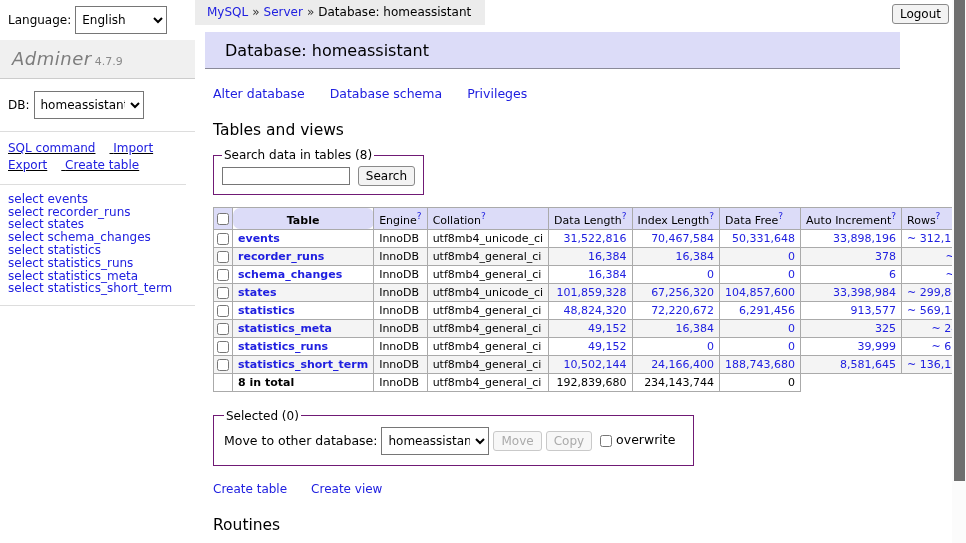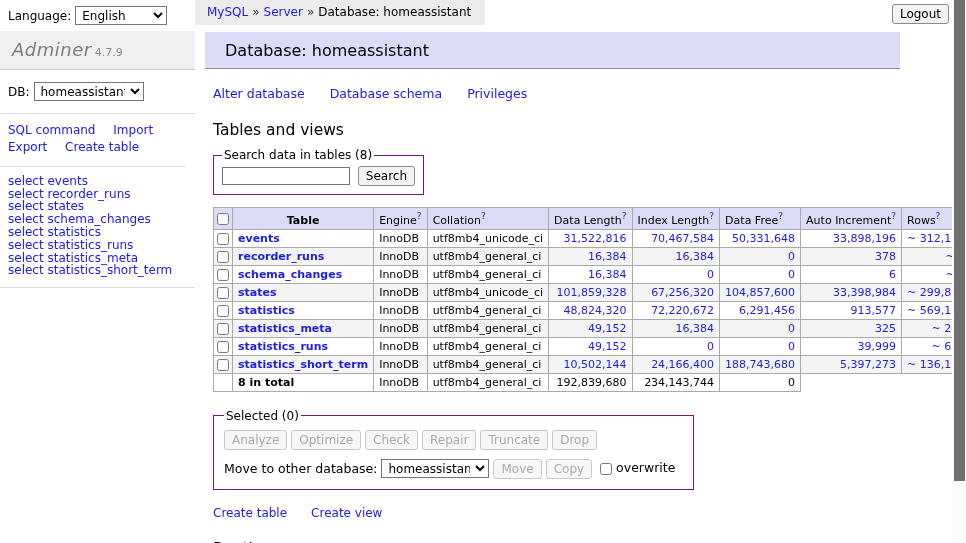--- a/index.html
+++ b/index.html
@@ -9,33 +9,33 @@
     font-size:12px; color:#000;
   }
   a { color:var(--c-link,#2020e0); text-decoration:none; cursor:pointer; }
 
   
   #sidebar { position:absolute; left:0; top:0; width:195px; }
   .lang-row { padding:6px 8px 4px 8px; }
   .lang-row label { margin-right:4px; }
   select {
     font-family:inherit; font-size:12px; border:1px solid #767676;
-    background:#fff; height:19px; padding:0 2px;
+    background:#fff; height:28px; padding:0 2px;
   }
   .lang-row select { width:92px; }
   #logo {
     background:var(--c-logo-bg,#f0f0f0); border-bottom:1px solid #ccc;
     padding:8px 16px 9px 12px; margin-top:2px;
   }
   #logo .brand { font-size:18px; font-style:italic; color:#7d7d7d; letter-spacing:.5px; }
   #logo .version { font-size:11px; color:#8a8a8a; margin-left:3px; }
   .db-row { padding:12px 8px 12px 8px; border-bottom:1px solid #ddd; }
   .db-row label { margin-right:4px; }
   .db-row select { width:110px; }
-  .side-actions { padding:8px 8px 9px 8px; border-bottom:1px solid #ddd; width:170px; line-height:1.45; }
+  .side-actions { padding:8px 8px 9px 8px; border-bottom:1px solid #ddd; width:170px; line-height:1.45;text-decoration:underline; }
   .side-actions a { margin-right:14px; white-space:nowrap; }
   .side-tables { padding:8px 8px 10px 8px; border-bottom:1px solid #ddd; }
   .sel-link { display:block; line-height:12.8px; font-size:12px; white-space:nowrap; }
 
   
   #breadcrumb {
     position:absolute; left:195px; top:0; background:var(--c-breadcrumb-bg,#ececec);
     padding:5px 14px 6px 12px; white-space:nowrap;
   }
   #breadcrumb .sep { color:#333; margin:0 4px; }
@@ -62,21 +62,21 @@
   legend { font-size:12px; padding:0 2px; }
   fieldset.search input[type=text] {
     width:128px; height:18px; border:1px solid #767676; font-family:inherit; font-size:12px;
     vertical-align:middle; box-sizing:border-box;
   }
   fieldset.search .btn { margin-left:4px; vertical-align:middle; }
 
   table { border-collapse:collapse; margin-top:12px; white-space:nowrap; }
   th, td { border:1px solid #aaa; padding:2px 5px; font-size:11px; line-height:13px; height:13px; }
   thead th { background:var(--c-thead-bg,#dcdcf8); font-weight:normal; text-align:left; }
-  thead th:nth-child(2) { font-weight:bold; text-align:center; }
+  thead th:nth-child(2) { font-weight:bold; text-align:center;border-radius:7px; }
   thead sup { color:var(--c-link,#2020e0); font-size:9px; }
   tbody tr:nth-child(even) { background:var(--c-row-alt,#f4f4f4); }
   td.cb, th.cb { width:16px; text-align:center; padding:1px 3px; }
   th.tname { text-align:left; }
   th.tname a { font-weight:bold; }
   td.num { text-align:right; }
   td.num a { display:block; text-align:right; }
   tfoot th { text-align:left; }
   tfoot td.num { color:#000; text-align:right; }
   tfoot .nb { border:none; background:#fff; }
@@ -327,21 +327,21 @@
     <td class="num">
               <a>10,502,144</a>
             </td>
     <td class="num">
               <a>24,166,400</a>
             </td>
     <td class="num">
               <a>188,743,680</a>
             </td>
     <td class="num">
-              <a>5,397,273</a>
+              <a>8,581,645</a>
             </td>
     <td class="num">
               <a>~ 136,108</a>
             </td>
 
   </tr>
 </tbody>
       <tfoot>
         <tr>
           <td class="cb"></td>
@@ -353,21 +353,20 @@
           <td class="num">0</td>
           <td class="nb"></td>
           <td class="nb"></td>
 
         </tr>
       </tfoot>
     </table>
 
     <fieldset class="selected">
       <legend>Selected (0)</legend>
-      <div class="sel-btn-row"><button class="btn" disabled="">Analyze</button><button class="btn" disabled="">Optimize</button><button class="btn" disabled="">Check</button><button class="btn" disabled="">Repair</button><button class="btn" disabled="">Truncate</button><button class="btn" disabled="">Drop</button></div>
       <div class="move-row">
         <span>Move to other database:</span><select><option>homeassistant</option></select><button class="btn" disabled="">Move</button><button class="btn" disabled="">Copy</button><label class="ow"><input type="checkbox" style=""> <span>overwrite</span></label>
       </div>
     </fieldset>
 
     <p class="bottom-links"><a>Create table</a><a>Create view</a></p>
 
     <h3>Routines</h3>
     
 

